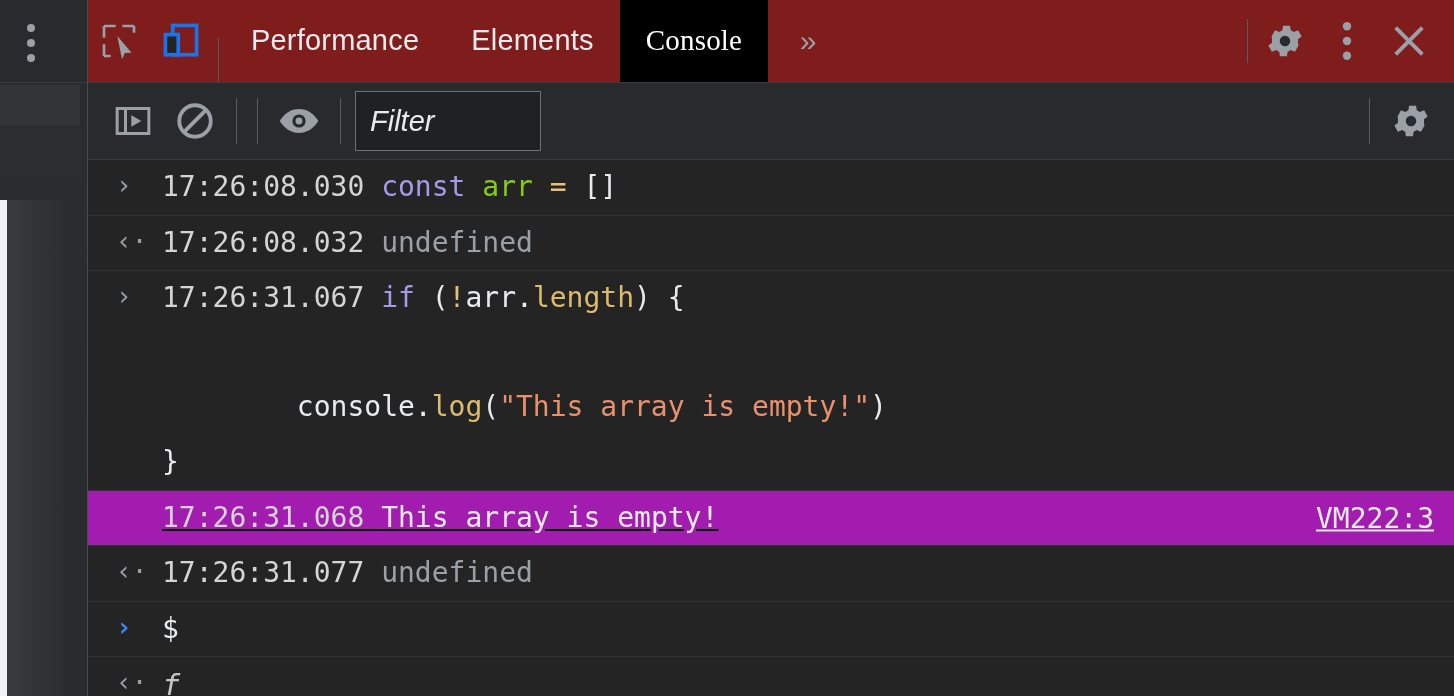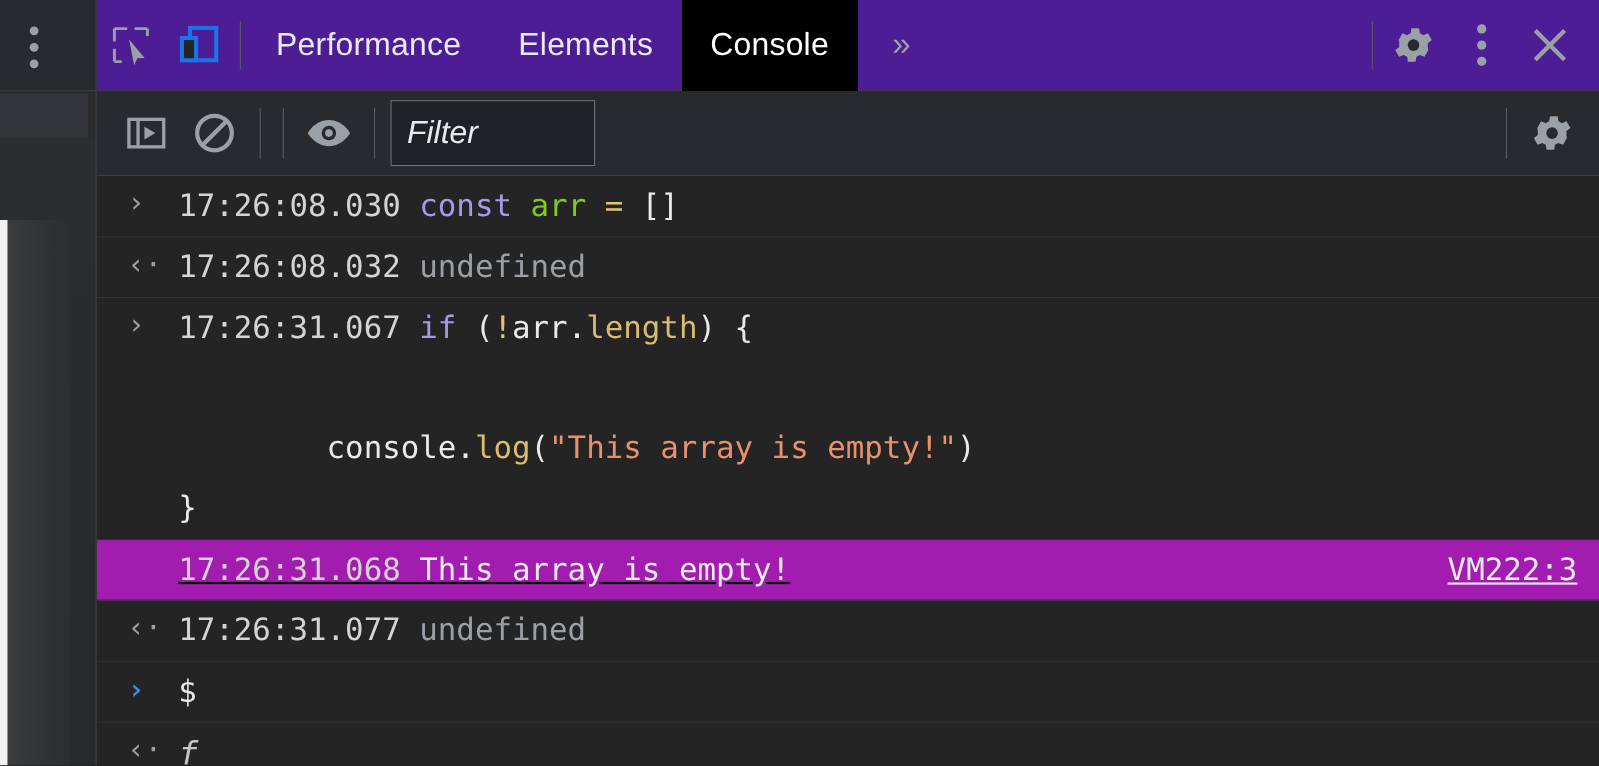--- a/index.html
+++ b/index.html
@@ -87,25 +87,25 @@
     position: absolute;
     left: 88px; top: 0;
     width: 1366px; height: 696px;
     background: #242424;
   }
 
   
   .tabbar {
     position: relative;
     height: 83px;
-    background: #4c1d95;
+    background: #7f1d1d;
     border-bottom: 1px solid #3b3c3f;
     box-sizing: border-box;
     display: flex;
-    align-items: center;
+    align-items: flex-end;
   }
   .tb-icon-btn {
     width: 62px; height: 83px;
     display: flex; align-items: center; justify-content: center;
     flex: 0 0 auto;
   }
   .tb-sep {
     width: 1px; height: 44px;
     background: #5a5b5e;
     margin: 0 6px;
@@ -117,20 +117,21 @@
     padding: 0 26px;
     color: #e8eaed;
     font-size: 29px;
     letter-spacing: .2px;
     white-space: nowrap;
     flex: 0 0 auto;
   }
   .tab.active {
     background: #000000;
     color: #ffffff;
+    font-family: Liberation Serif, serif;
   }
   .tab-more {
     height: 83px;
     display: flex; align-items: center; justify-content: center;
     width: 80px;
     color: #9aa0a6;
     font-size: 30px;
     flex: 0 0 auto;
   }
   .tb-right {

